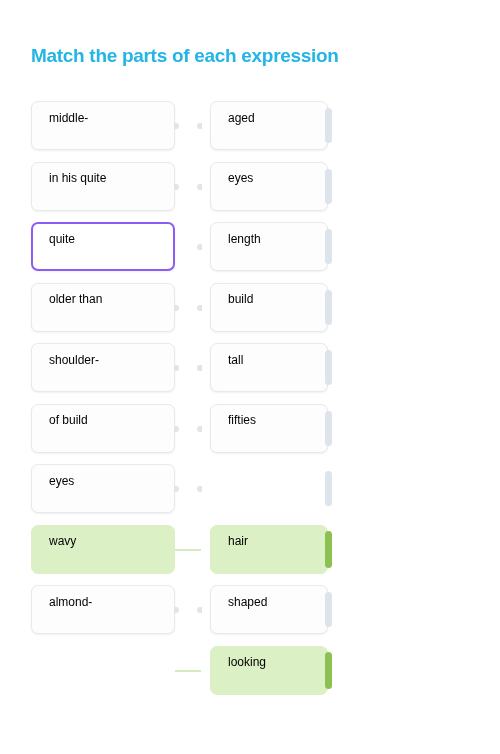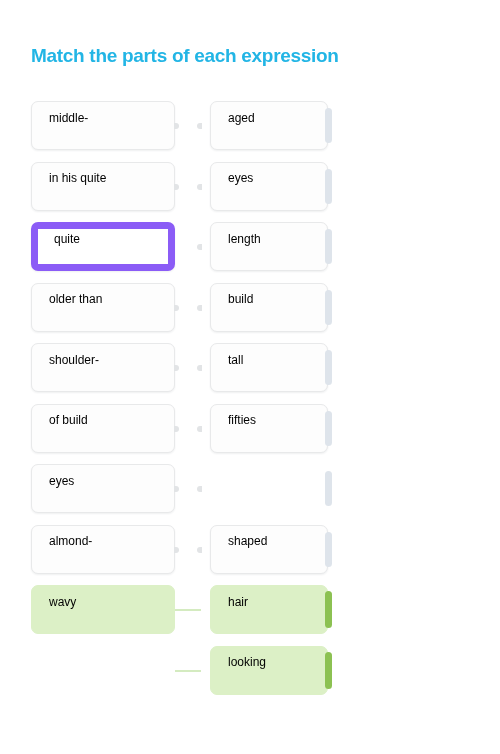--- a/index.html
+++ b/index.html
@@ -68,21 +68,21 @@
     font-size: 12px;
     color: #000000;
     white-space: nowrap;
   }
 
   .card-left  { left: 31px;  width: 144px; }
   .card-right { left: 210px; width: 118px; text-align: center; }
 
   
   .card.selected {
-    border: 7px solid #8b5cf6;
+    border: 2px solid #8b5cf6;
     background: #ffffff;
     padding-left: 16px;
     align-items: center;
   }
 
   
   .card.matched-card {
     background: #dcf0c6;
     border: 1px solid #dcf0c6;
     box-shadow: none;
@@ -187,41 +187,41 @@
       <div class="drag-handle"></div>
     </div>
     <div class="match-row">
       <div class="card card-left">
         <span>eyes</span>
       </div>
       <div class="nub nub-left"></div>
       <div class="nub nub-right"></div>
       <div class="drag-handle"></div>
     </div>
-    <div class="match-row">
-      <div class="card card-left">
-        <span>almond-</span>
-      </div>
-      <div class="nub nub-left"></div>
-      <div class="nub nub-right"></div>
-      <div class="card card-right">
-        <span>shaped</span>
-      </div>
-      <div class="drag-handle"></div>
-    </div>
     <div class="match-row matched">
       <div class="connector-line"></div>
       <div class="card card-left matched-card">
         <span>wavy</span>
       </div>
       <div class="card card-right matched-card">
         <span>hair</span>
       </div>
       <div class="drag-handle"></div>
     </div>
+    <div class="match-row">
+      <div class="card card-left">
+        <span>almond-</span>
+      </div>
+      <div class="nub nub-left"></div>
+      <div class="nub nub-right"></div>
+      <div class="card card-right">
+        <span>shaped</span>
+      </div>
+      <div class="drag-handle"></div>
+    </div>
     <div class="match-row matched">
       <div class="connector-line"></div>
       <div class="card card-right matched-card">
         <span>looking</span>
       </div>
       <div class="drag-handle"></div>
     </div>
   </div>
 
 </body></html>

